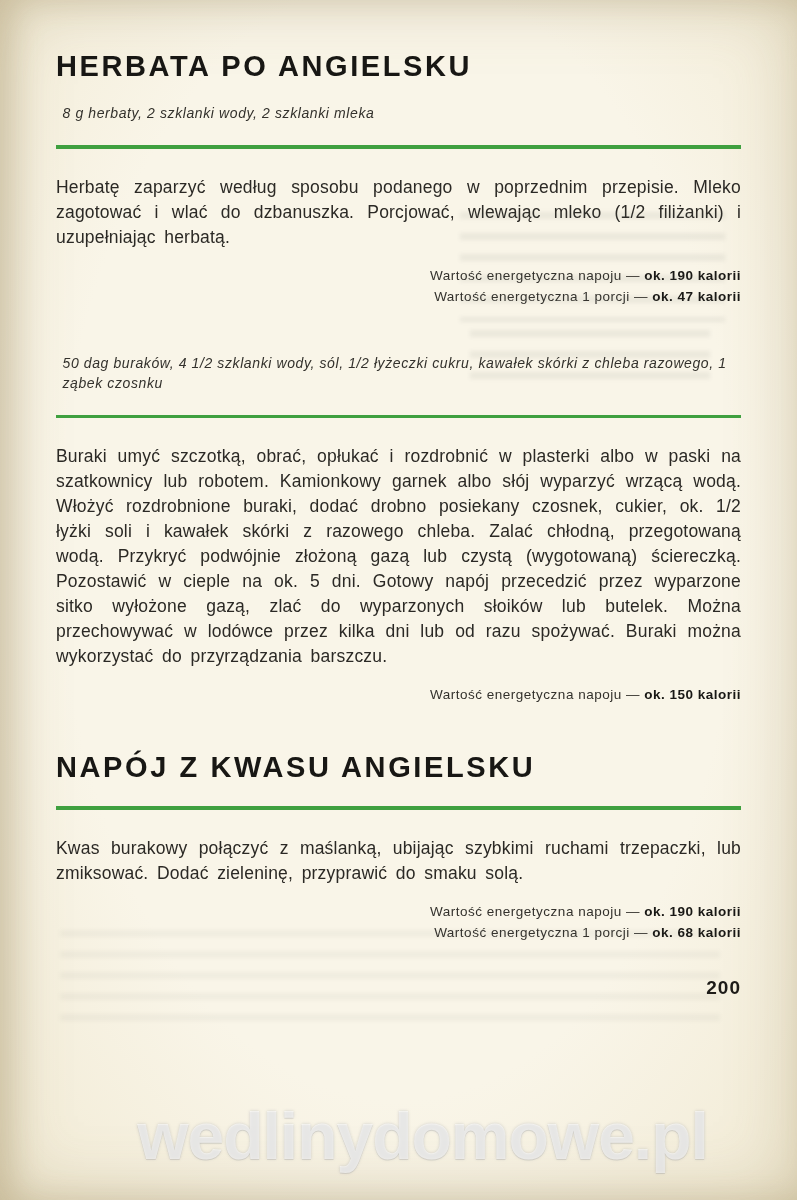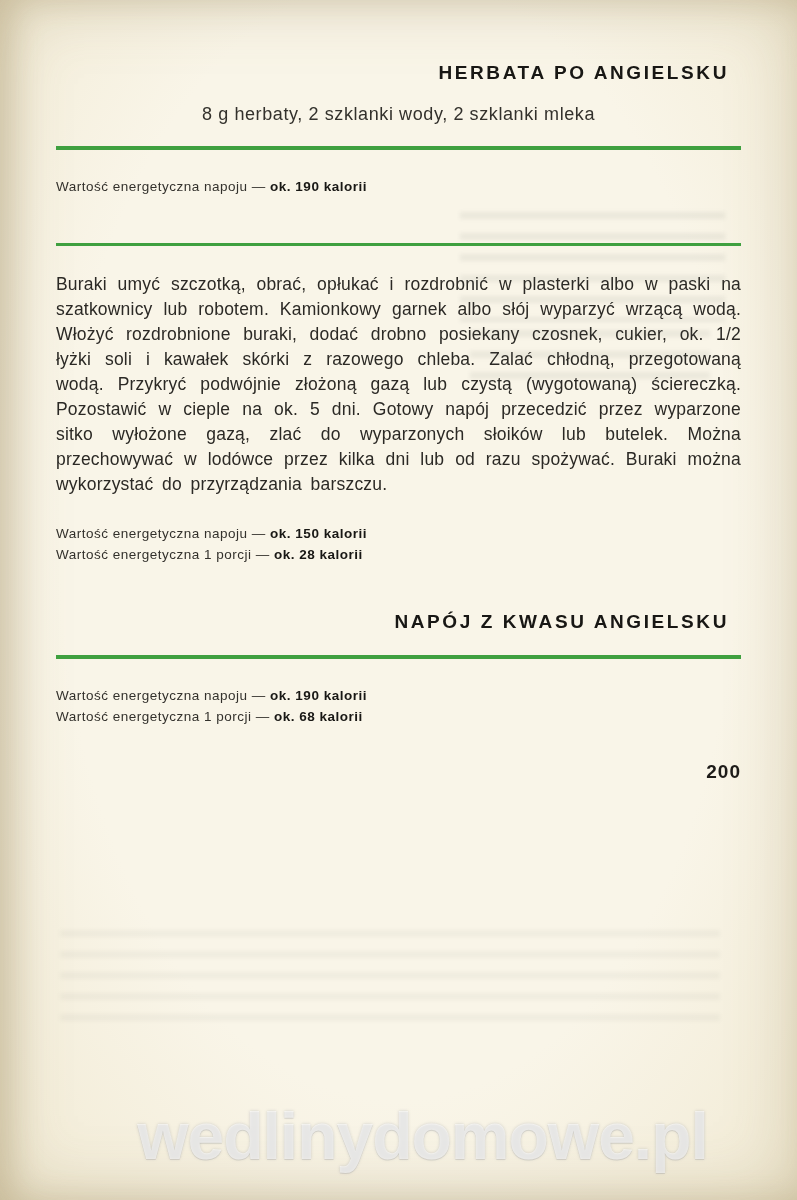--- a/index.html
+++ b/index.html
@@ -15,52 +15,53 @@
       radial-gradient(ellipse at 50% 45%, #f9f5e8 60%, #f1ead4 100%);
     box-shadow:inset 0 0 70px rgba(140,120,70,.28), inset 14px 0 30px rgba(140,120,70,.22);
     overflow:hidden;
     box-sizing:border-box;
     padding:50px 56px 0 56px;
     color:#2b2925;
   }
   .recipe{margin:0;}
   .recipe + .recipe{margin-top:46px;}
   h1.title{
-    margin:12px;
-    text-align:right;
-    font-size:19px;
+    margin:0;
+    text-align:left;
+    font-size:29px;
     font-weight:bold;
     letter-spacing:2.6px;
     color:#181714;
   }
   p.ingredients{
     margin:20px auto 0 auto;
     max-width:672px;
-    text-align:center;
-    font-size:18px;
+    text-align:left;
+    font-size:14px;
     letter-spacing:.6px;
     line-height:20px;
     color:#33312c;
+    font-style:italic;
   }
   .rule{
     border:none;
     height:3.5px;
     background:#3fa03f;
     margin:22px 0 0 0;
   }
   p.instructions{
     margin:26px 0 0 0;
     text-align:justify;
     font-size:17.5px;
     line-height:25px;
     letter-spacing:.2px;
     word-spacing:3.5px;
     color:#2b2925;
   }
-  .energy{margin-top:26px;}
+  .energy{margin-top:15px;text-align:right;}
   .energy-line{
     font-size:13.5px;
     line-height:21px;
     letter-spacing:.5px;
     color:#33312c;
   }
   .energy-line b{color:#181714;}
   .page-number{
     margin-top:34px;
     text-align:right;
@@ -104,37 +105,40 @@
 <div class="page">
 
   <div class="bleed bleed-1"></div>
   <div class="bleed bleed-2"></div>
   <div class="bleed bleed-3"></div>
 
   <section class="recipe">
     <h1 class="title">HERBATA PO ANGIELSKU</h1>
     <p class="ingredients">8 g herbaty, 2 szklanki wody, 2 szklanki mleka</p>
     <hr class="rule">
+    <p class="instructions">Herbatę zaparzyć według sposobu podanego w poprzednim przepisie. Mleko zagotować i wlać do dzbanuszka. Porcjować, wlewając mleko (1/2 filiżanki) i uzupełniając herbatą.</p>
     <div class="energy">
       <div class="energy-line"><span>Wartość energetyczna napoju — </span><b>ok. 190 kalorii</b></div>
+      <div class="energy-line"><span>Wartość energetyczna 1 porcji — </span><b>ok. 47 kalorii</b></div>
     </div>
   </section>
 
   <section class="recipe">
+    <p class="ingredients">50 dag buraków, 4 1/2 szklanki wody, sól, 1/2 łyżeczki cukru, kawałek skórki z chleba razowego, 1 ząbek czosnku</p>
     <hr class="rule">
     <p class="instructions">Buraki umyć szczotką, obrać, opłukać i rozdrobnić w plasterki albo w paski na szatkownicy lub robotem. Kamionkowy garnek albo słój wyparzyć wrzącą wodą. Włożyć rozdrobnione buraki, dodać drobno posiekany czosnek, cukier, ok. 1/2 łyżki soli i kawałek skórki z razowego chleba. Zalać chłodną, przegotowaną wodą. Przykryć podwójnie złożoną gazą lub czystą (wygotowaną) ściereczką. Pozostawić w cieple na ok. 5 dni. Gotowy napój przecedzić przez wyparzone sitko wyłożone gazą, zlać do wyparzonych słoików lub butelek. Można przechowywać w lodówce przez kilka dni lub od razu spożywać. Buraki można wykorzystać do przyrządzania barszczu.</p>
     <div class="energy">
       <div class="energy-line"><span>Wartość energetyczna napoju — </span><b>ok. 150 kalorii</b></div>
-      <div class="energy-line"><span>Wartość energetyczna 1 porcji — </span><b>ok. 28 kalorii</b></div>
     </div>
   </section>
 
   <section class="recipe">
     <h1 class="title">NAPÓJ Z KWASU ANGIELSKU</h1>
     <hr class="rule">
+    <p class="instructions">Kwas burakowy połączyć z maślanką, ubijając szybkimi ruchami trzepaczki, lub zmiksować. Dodać zieleninę, przyprawić do smaku solą.</p>
     <div class="energy">
       <div class="energy-line"><span>Wartość energetyczna napoju — </span><b>ok. 190 kalorii</b></div>
       <div class="energy-line"><span>Wartość energetyczna 1 porcji — </span><b>ok. 68 kalorii</b></div>
     </div>
   </section>
 
   <div class="page-number">200</div>
 
   <div class="watermark">wedlinydomowe.pl</div>
 

